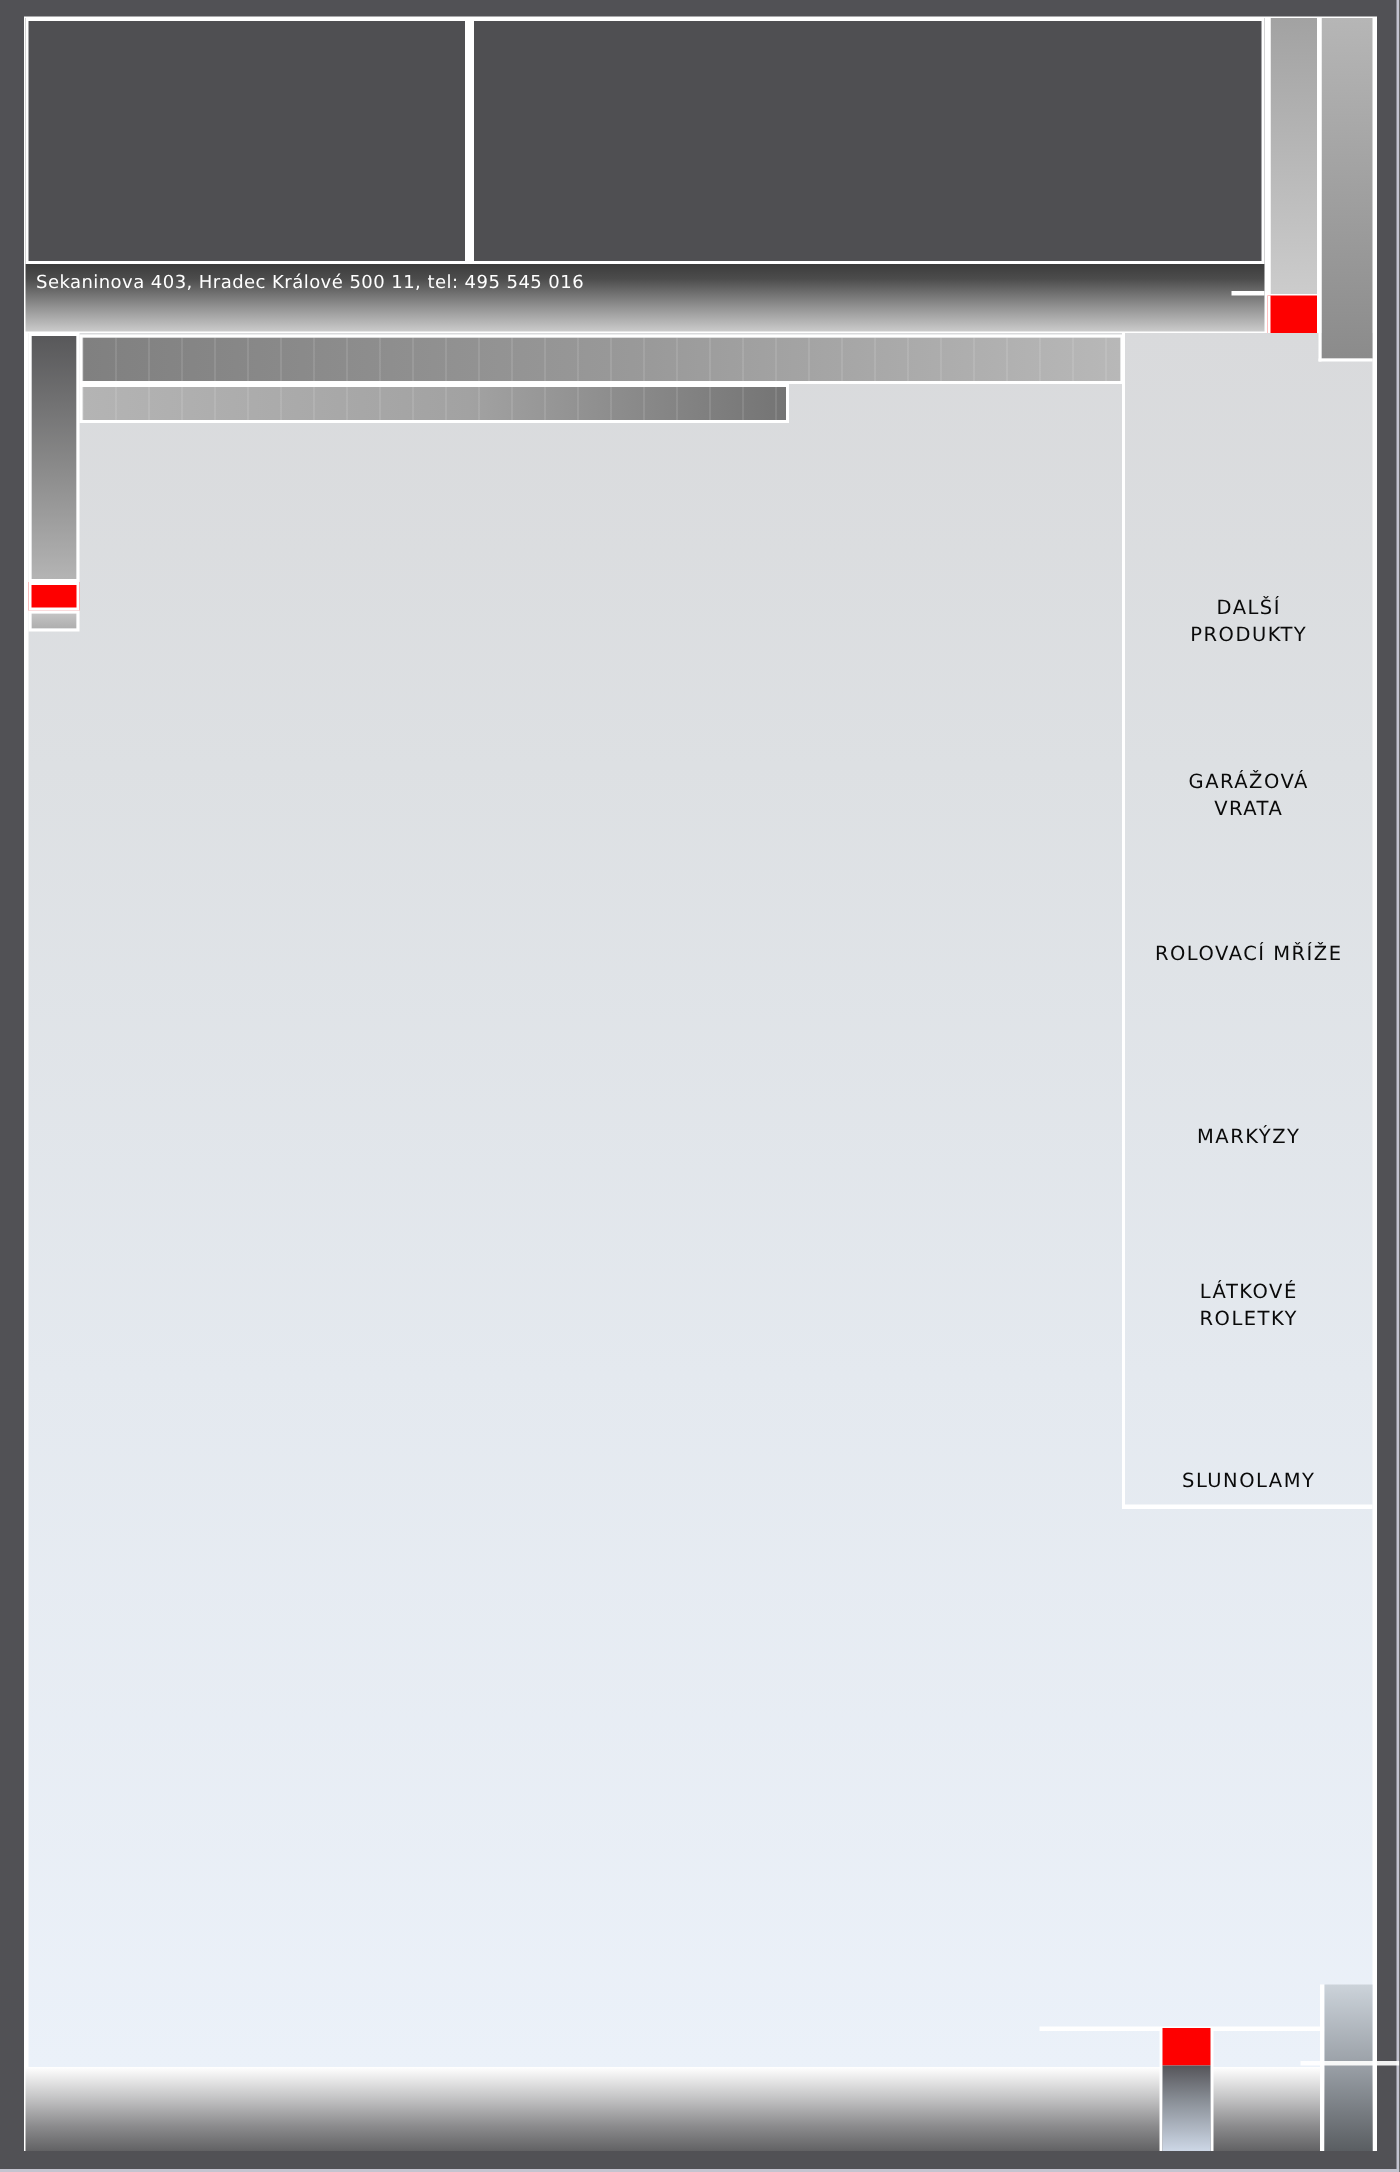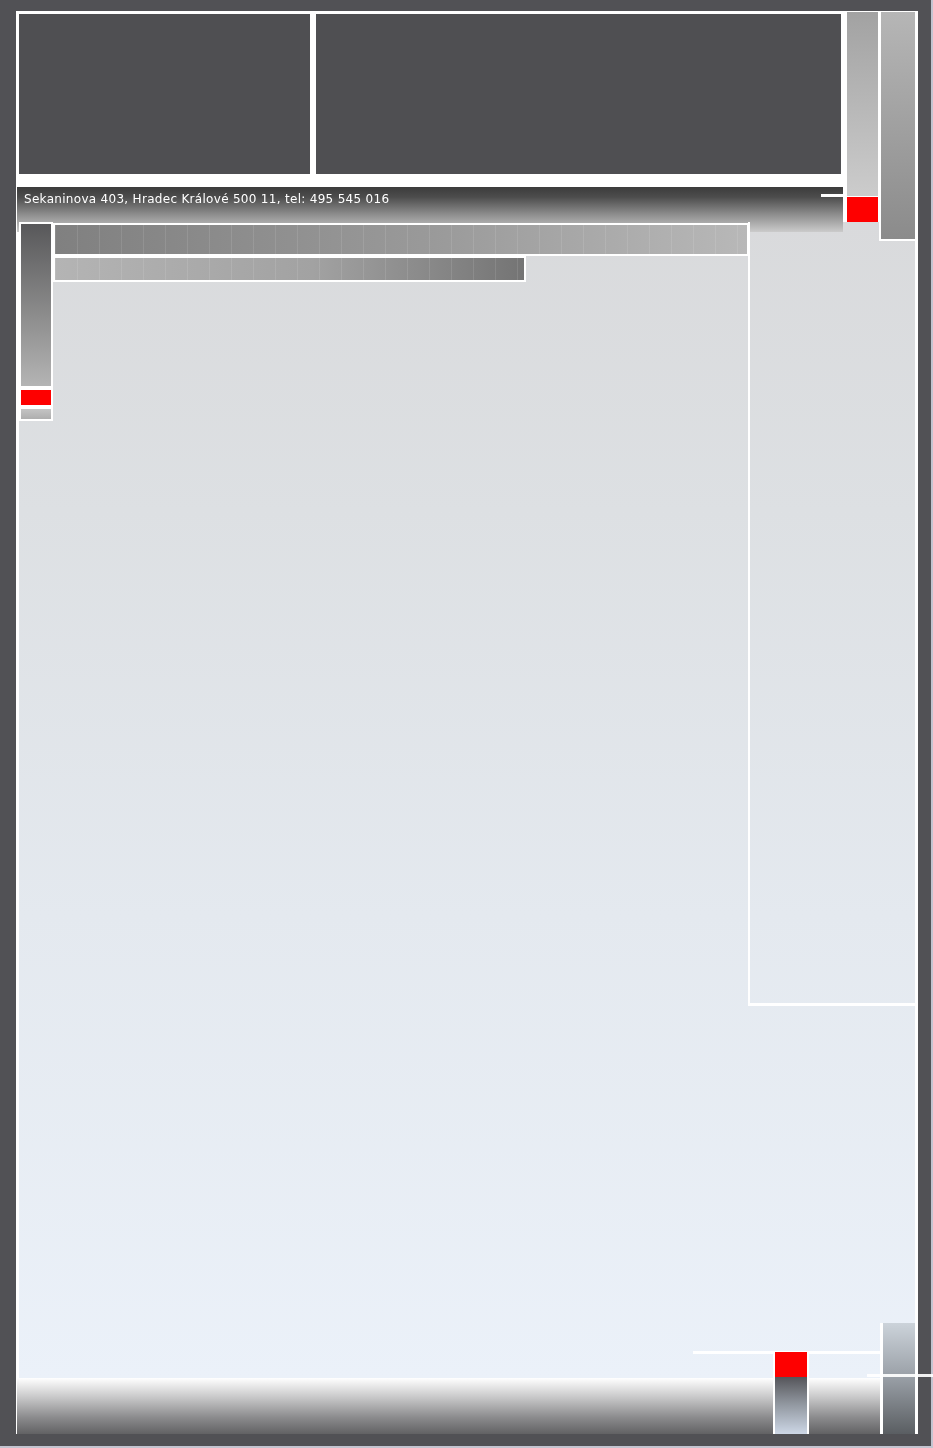--- a/index.html
+++ b/index.html
@@ -36,21 +36,21 @@
     left:1px; top:1px; width:295px; height:164px;
     background:#4f4f52; border:2px solid #fff;
   }
   .header-box-right{
     left:298px; top:1px; width:529px; height:164px;
     background:#4f4f52; border:2px solid #fff;
   }
 
   
   .address-bar{
-    left:1px; top:176px; width:826px; height:45px;
+    left:1px; top:165px; width:826px; height:45px;
     background:linear-gradient(180deg,#3c3c3c 0%,#4c4c4c 22%,#8f8f8f 62%,#cbcbcb 100%);
     color:#ffffff; font-size:12px; letter-spacing:0.3px;
     padding:5px 0 0 7px; line-height:15px;
   }
   .address-notch{ left:805px; top:183px; width:22px; height:3px; background:#fff; }
 
   
   .strip-a{
     left:829px; top:1px; width:33px; height:184px;
     background:linear-gradient(180deg,#a2a2a2 0%,#cccccc 100%);
@@ -172,20 +172,40 @@
     <div class="gray-block-left"></div>
 
     <div class="bar1"></div>
     <div class="bar2"></div>
 
     <div class="sidebar-vline"></div>
 
 
     <div class="strip-b"></div>
 
+    <div class="menu">
+      <div class="mi mi-0">
+        <span>DALŠÍ PRODUKTY</span>
+      </div>
+      <div class="mi mi-1">
+        <span>GARÁŽOVÁ VRATA</span>
+      </div>
+      <div class="mi mi-2">
+        <span>ROLOVACÍ MŘÍŽE</span>
+      </div>
+      <div class="mi mi-3">
+        <span>MARKÝZY</span>
+      </div>
+      <div class="mi mi-4">
+        <span>LÁTKOVÉ ROLETKY</span>
+      </div>
+      <div class="mi mi-5">
+        <span>SLUNOLAMY</span>
+      </div>
+    </div>
     <div class="menu-bottom-line"></div>
 
     <div class="bottom-hline"></div>
     <div class="bottom-accent-col">
       <div class="red"></div>
       <div class="tail"></div>
     </div>
     <div class="br-vline"></div>
     <div class="br-block"></div>
   </div>

